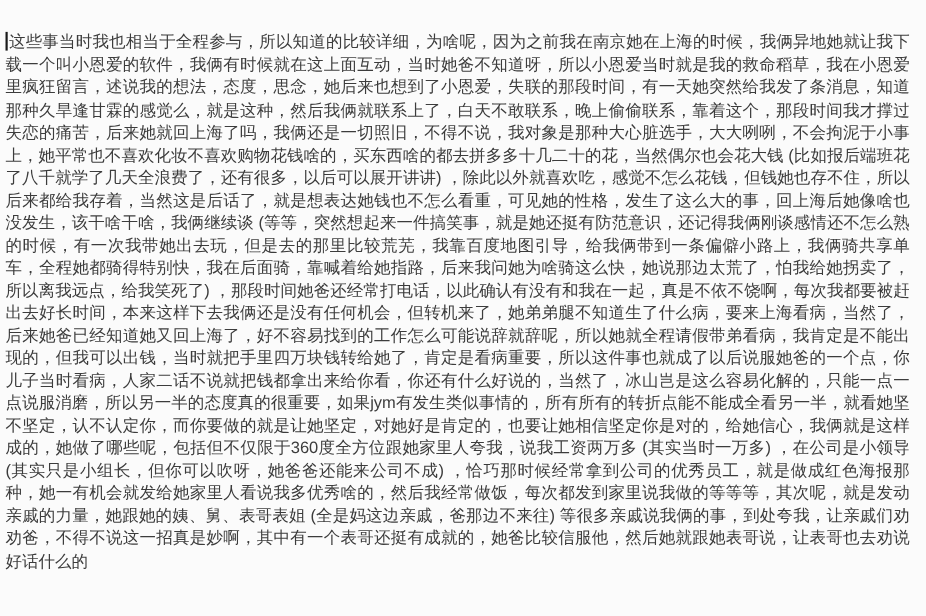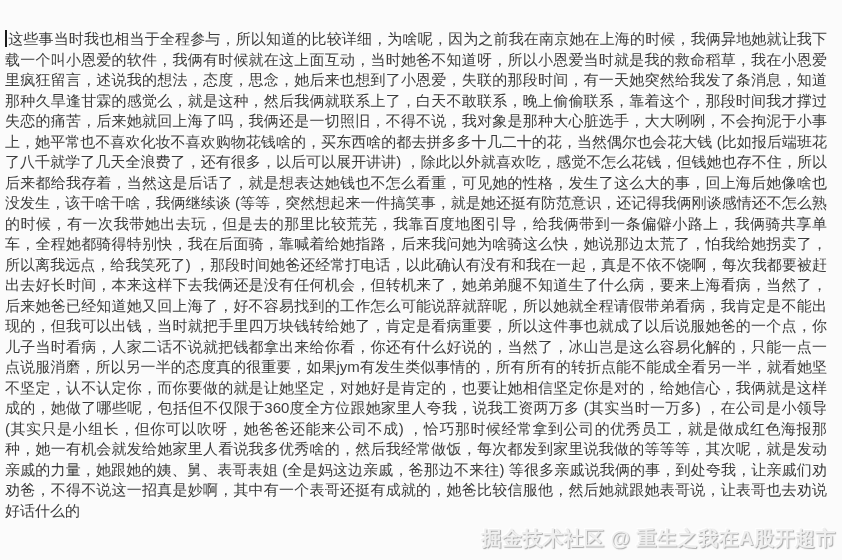--- a/index.html
+++ b/index.html
@@ -44,14 +44,13 @@
     text-shadow: 1px 1px 1px #a8a8a8, -1px -1px 0 #ffffff;
     user-select: none;
     white-space: nowrap;
   }
 </style>
 </head>
 <body style="background: rgb(251, 251, 251);">
 
 <div class="page">
   <div class="text-area" style="color: rgb(60, 60, 60);"><span class="caret"></span><span>这些事当时我也相当于全程参与，所以知道的比较详细，为啥呢，因为之前我在南京她在上海的时候，我俩异地她就让我下载一个叫小恩爱的软件，我俩有时候就在这上面互动，当时她爸不知道呀，所以小恩爱当时就是我的救命稻草，我在小恩爱里疯狂留言，述说我的想法，态度，思念，她后来也想到了小恩爱，失联的那段时间，有一天她突然给我发了条消息，知道那种久旱逢甘霖的感觉么，就是这种，然后我俩就联系上了，白天不敢联系，晚上偷偷联系，靠着这个，那段时间我才撑过失恋的痛苦，后来她就回上海了吗，我俩还是一切照旧，不得不说，我对象是那种大心脏选手，大大咧咧，不会拘泥于小事上，她平常也不喜欢化妆不喜欢购物花钱啥的，买东西啥的都去拼多多十几二十的花，当然偶尔也会花大钱 (比如报后端班花了八千就学了几天全浪费了，还有很多，以后可以展开讲讲) ，除此以外就喜欢吃，感觉不怎么花钱，但钱她也存不住，所以后来都给我存着，当然这是后话了，就是想表达她钱也不怎么看重，可见她的性格，发生了这么大的事，回上海后她像啥也没发生，该干啥干啥，我俩继续谈 (等等，突然想起来一件搞笑事，就是她还挺有防范意识，还记得我俩刚谈感情还不怎么熟的时候，有一次我带她出去玩，但是去的那里比较荒芜，我靠百度地图引导，给我俩带到一条偏僻小路上，我俩骑共享单车，全程她都骑得特别快，我在后面骑，靠喊着给她指路，后来我问她为啥骑这么快，她说那边太荒了，怕我给她拐卖了，所以离我远点，给我笑死了) ，那段时间她爸还经常打电话，以此确认有没有和我在一起，真是不依不饶啊，每次我都要被赶出去好长时间，本来这样下去我俩还是没有任何机会，但转机来了，她弟弟腿不知道生了什么病，要来上海看病，当然了，后来她爸已经知道她又回上海了，好不容易找到的工作怎么可能说辞就辞呢，所以她就全程请假带弟看病，我肯定是不能出现的，但我可以出钱，当时就把手里四万块钱转给她了，肯定是看病重要，所以这件事也就成了以后说服她爸的一个点，你儿子当时看病，人家二话不说就把钱都拿出来给你看，你还有什么好说的，当然了，冰山岂是这么容易化解的，只能一点一点说服消磨，所以另一半的态度真的很重要，如果jym有发生类似事情的，所有所有的转折点能不能成全看另一半，就看她坚不坚定，认不认定你，而你要做的就是让她坚定，对她好是肯定的，也要让她相信坚定你是对的，给她信心，我俩就是这样成的，她做了哪些呢，包括但不仅限于360度全方位跟她家里人夸我，说我工资两万多 (其实当时一万多) ，在公司是小领导 (其实只是小组长，但你可以吹呀，她爸爸还能来公司不成) ，恰巧那时候经常拿到公司的优秀员工，就是做成红色海报那种，她一有机会就发给她家里人看说我多优秀啥的，然后我经常做饭，每次都发到家里说我做的等等等，其次呢，就是发动亲戚的力量，她跟她的姨、舅、表哥表姐 (全是妈这边亲戚，爸那边不来往) 等很多亲戚说我俩的事，到处夸我，让亲戚们劝劝爸，不得不说这一招真是妙啊，其中有一个表哥还挺有成就的，她爸比较信服他，然后她就跟她表哥说，让表哥也去劝说好话什么的</span></div>
-  <div class="watermark">掘金技术社区 @ 重生之我在A股开超市</div>
 </div>
 
 </body></html>

